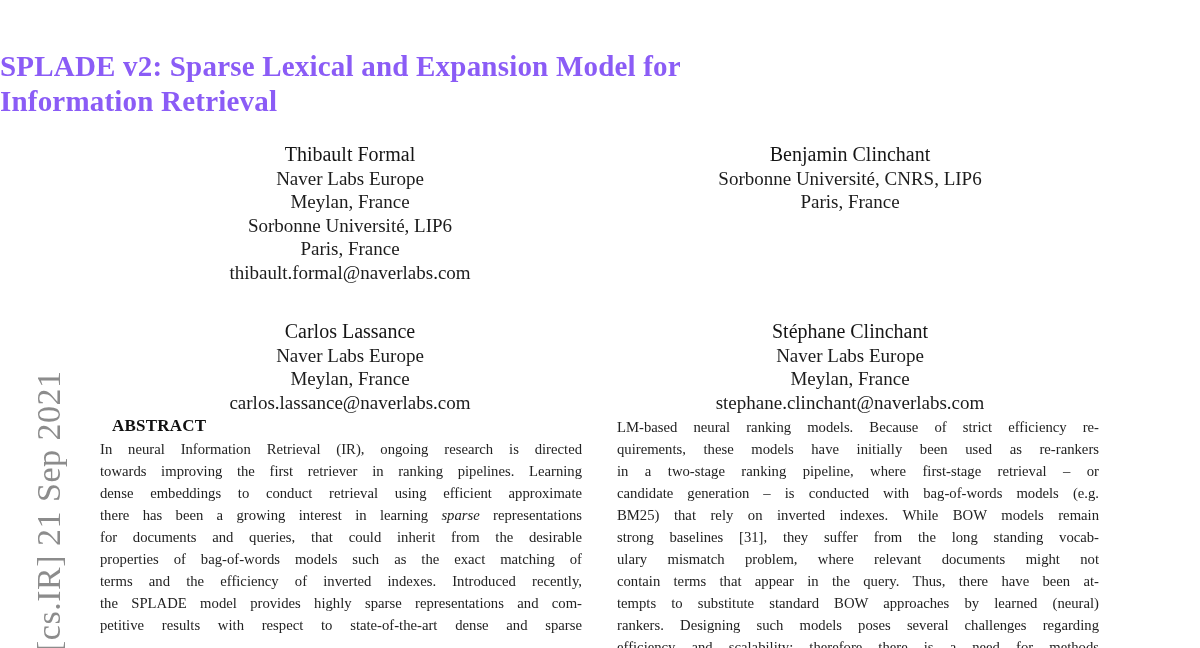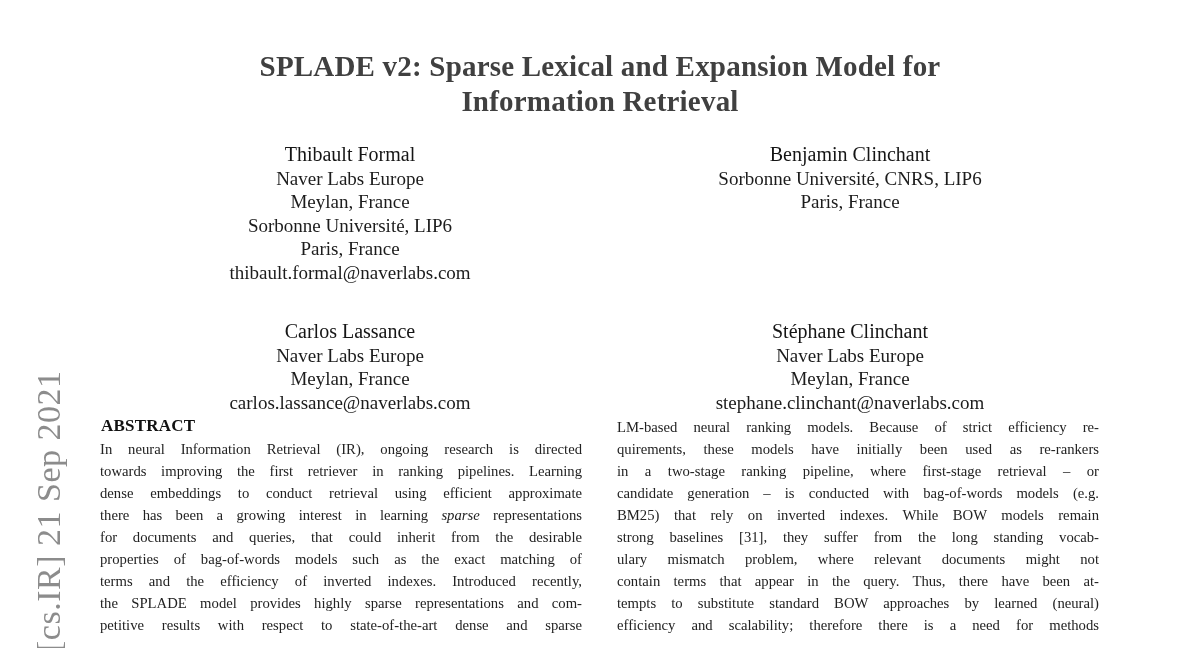--- a/index.html
+++ b/index.html
@@ -8,33 +8,33 @@
     font-family:"Liberation Serif",serif;color:#1c1c1c;
   }
   .stamp{
     position:absolute;left:28px;top:652px;
     transform:rotate(-90deg);transform-origin:0 0;
     font-size:34px;line-height:42px;color:#8c8c8c;
     white-space:nowrap;letter-spacing:0.5px;
   }
   .title{
     position:absolute;left:0;top:49px;width:100%;margin:0;
-    text-align:center;font-size:29px;line-height:34.5px;font-weight:700;
-    color:#404040;letter-spacing:0.2px;
+    font-size:29px;line-height:34.5px;font-weight:700;
+    color:#8b5cf6;letter-spacing:0.2px;
   }
   .title span{display:block;}
   .authors{
     position:absolute;left:100px;top:141px;width:1000px;
     display:grid;grid-template-columns:1fr 1fr;row-gap:34px;
     text-align:center;
   }
   .aname{font-size:20px;line-height:26px;color:#151515;}
   .aline{font-size:19px;line-height:23.4px;color:#1c1c1c;}
   .abs-head{
-    position:absolute;left:101px;top:416px;
+    position:absolute;left:112px;top:416px;
     font-size:17px;line-height:20px;font-weight:700;color:#111111;letter-spacing:0.2px;
   }
   .col{position:absolute;width:482px;font-size:14.7px;color:#222222;}
   .col-left{left:100px;top:438px;}
   .col-right{left:617px;top:416px;}
   .ln{
     height:22px;line-height:22px;
     text-align:justify;text-align-last:justify;
     overflow:visible;
   }
@@ -102,16 +102,17 @@
   <div class="col col-right">
     <div class="ln">LM-based neural ranking models. Because of strict efficiency re-</div>
     <div class="ln">quirements, these models have initially been used as re-rankers</div>
     <div class="ln">in a two-stage ranking pipeline, where first-stage retrieval – or</div>
     <div class="ln">candidate generation – is conducted with bag-of-words models (e.g.</div>
     <div class="ln">BM25) that rely on inverted indexes. While BOW models remain</div>
     <div class="ln">strong baselines [31], they suffer from the long standing vocab-</div>
     <div class="ln">ulary mismatch problem, where relevant documents might not</div>
     <div class="ln">contain terms that appear in the query. Thus, there have been at-</div>
     <div class="ln">tempts to substitute standard BOW approaches by learned (neural)</div>
+    <div class="ln">rankers. Designing such models poses several challenges regarding</div>
     <div class="ln">efficiency and scalability; therefore there is a need for methods</div>
   </div>
 
 </div>
 
 </body></html>

